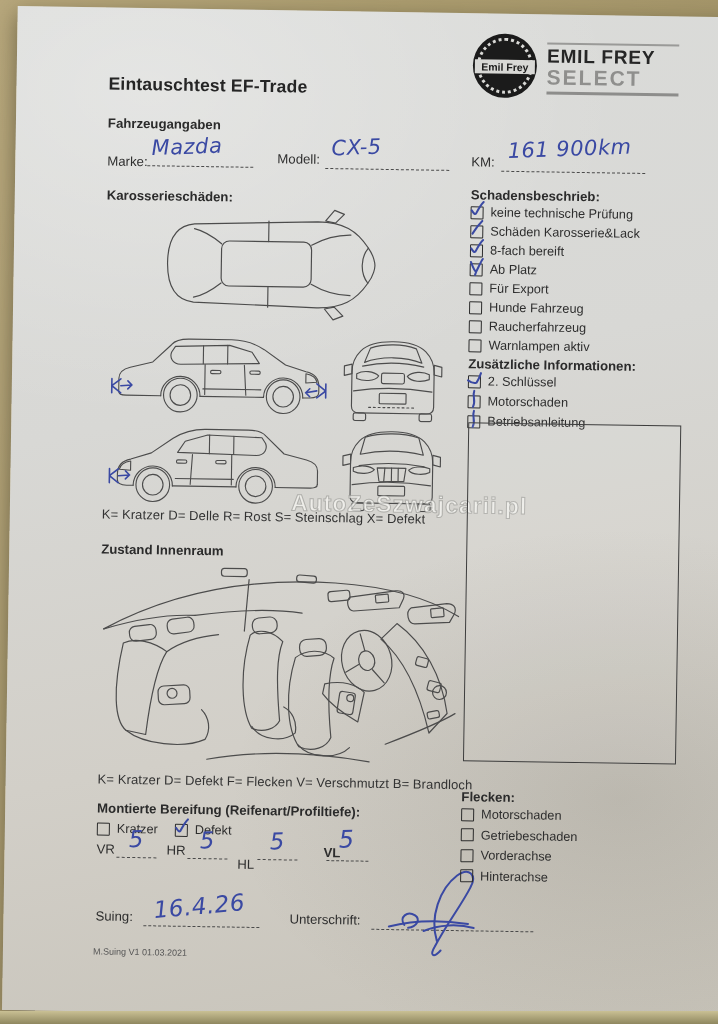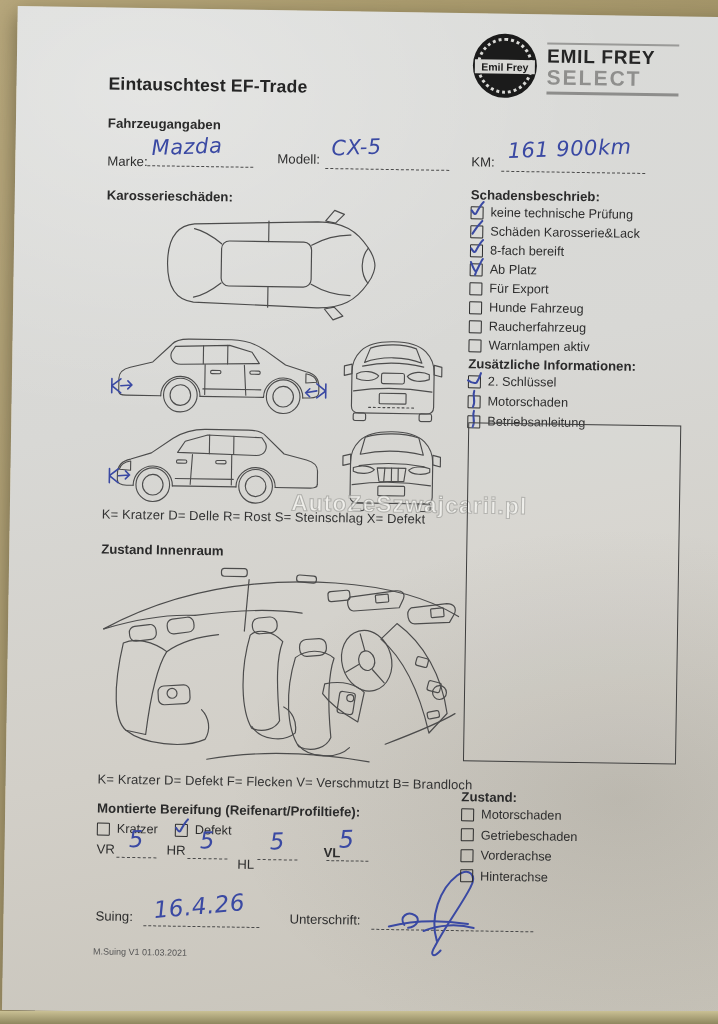--- a/index.html
+++ b/index.html
@@ -339,21 +339,21 @@
           <svg class="pm" viewBox="0 0 14 16">
             <path d="M7,1 C5,6 9,10 6,16"></path>
           </svg>
         </span>
         <span>Betriebsanleitung</span>
       </div>
   </div>
 
   <div class="abs notes-box" style="left:457px;top:409px;width:211px;height:337px;"></div>
 
-  <div class="abs h2" style="left:456px;top:776px;">Zustand:</div>
+  <div class="abs h2" style="left:456px;top:776px;">Flecken:</div>
   <div class="abs cbx-col" style="left:456px;top:794px;gap:6.5px;">
     <div class="cbx-row">
         <span class="cbx"></span>
         <span>Motorschaden</span>
       </div>
     <div class="cbx-row">
         <span class="cbx"></span>
         <span>Getriebeschaden</span>
       </div>
     <div class="cbx-row">

